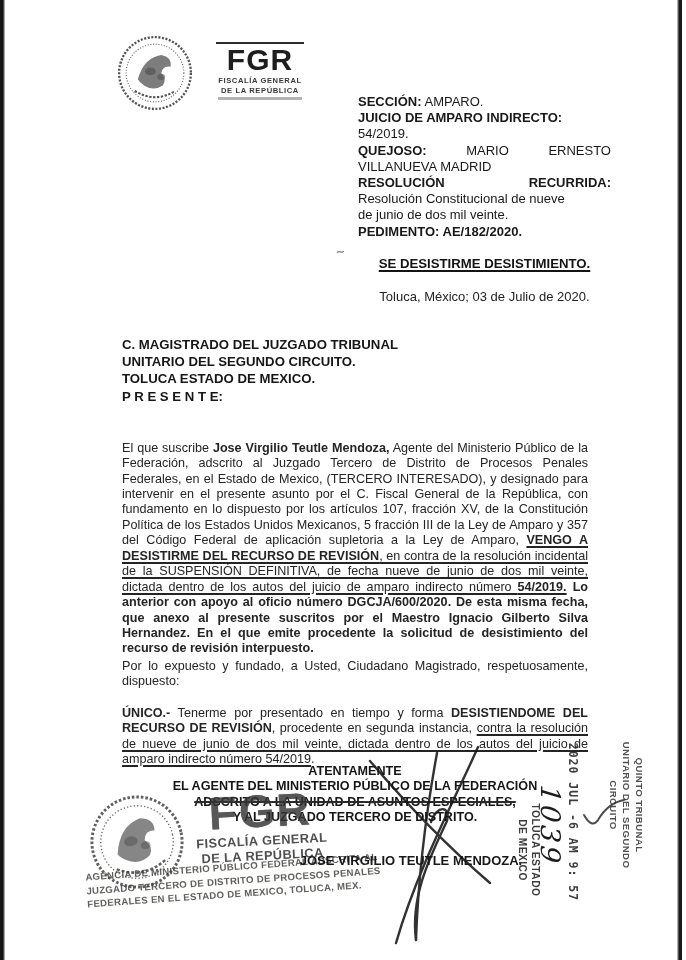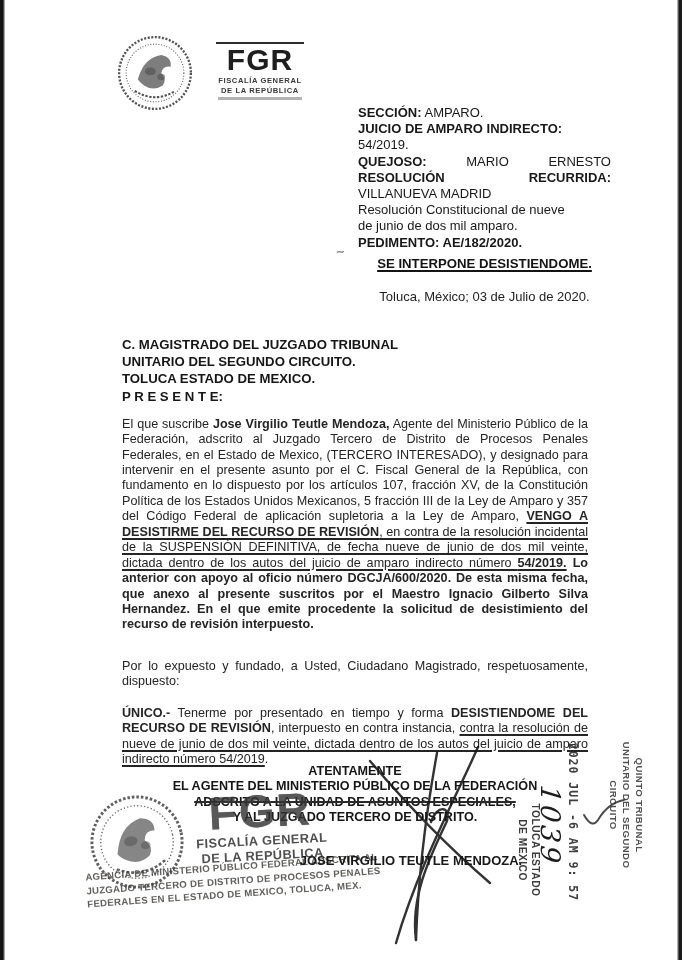--- a/index.html
+++ b/index.html
@@ -23,31 +23,31 @@
 
   
   .seal-top{left:116px;top:34px;width:78px;height:78px;opacity:.88}
   .fgr-top{left:212px;top:42px;width:96px;text-align:center}
   .fgr-rule{height:2px;background:#2d2d2d;margin:0 4px}
   .fgr-acronym{font-size:30px;font-weight:700;letter-spacing:1px;color:#1e1e1e;line-height:32px}
   .fgr-name{font-size:7.6px;font-weight:700;letter-spacing:.6px;color:#3a3a3a;line-height:9.5px}
   .fgr-microline{height:3px;background:#9a9a9a;margin:2px 6px 0 6px;opacity:.75}
 
   
-  .case-header{left:358px;top:105px;width:253px;font-size:13px;line-height:16.2px;color:#181818}
+  .case-header{left:358px;top:94px;width:253px;font-size:13px;line-height:16.2px;color:#181818}
   .ch-line{white-space:nowrap}
   .spread{display:flex;justify-content:space-between}
 
   .subject{left:358px;top:256px;width:253px;text-align:center;font-size:13.2px;color:#141414}
   .pen-tilde{left:336px;top:243px;font-size:15px;color:#666;transform:rotate(-8deg)}
   .dateline{left:358px;top:289px;width:253px;text-align:center;font-size:13px;color:#222}
 
   .addressee{left:122px;top:336px;font-size:13.2px;line-height:17.2px;color:#161616}
 
-  .body-par{left:122px;top:404px;width:466px;font-size:12.6px;line-height:15.45px;text-align:justify;color:#242424}
+  .body-par{left:122px;top:428px;width:466px;font-size:12.6px;line-height:15.45px;text-align:justify;color:#242424}
   .par2{top:646px}
   .par3{top:693px}
 
   .closing{left:130px;top:764px;width:450px;text-align:center;font-size:12.6px;line-height:15.4px;color:#151515;font-weight:700}
   .signer-name{left:282px;top:853px;width:258px;text-align:center;font-size:13px;font-weight:700;color:#181818;z-index:6}
 
   
   .seal-bottom{left:88px;top:793px;width:98px;height:98px;transform:rotate(-12deg);opacity:.82;z-index:3}
   .fgr-stamp{left:186px;top:788px;width:150px;text-align:center;transform:rotate(-3deg);z-index:3}
   .fgr-stamp .acr{font-size:46px;font-weight:700;color:#343434;line-height:46px;letter-spacing:2px;opacity:.82;text-shadow:0 0 1px #777}
@@ -98,46 +98,46 @@
       <span class="b">SECCIÓN:</span>
       <span>AMPARO.</span>
     </div>
     <div class="ch-line b">JUICIO DE AMPARO INDIRECTO:</div>
     <div class="ch-line">54/2019.</div>
     <div class="ch-line spread">
       <span class="b">QUEJOSO:</span>
       <span>MARIO</span>
       <span>ERNESTO</span>
     </div>
+    <div class="ch-line">VILLANUEVA MADRID</div>
     <div class="ch-line spread b">
       <span>RESOLUCIÓN</span>
       <span>RECURRIDA:</span>
     </div>
-    <div class="ch-line">VILLANUEVA MADRID</div>
     <div class="ch-line">Resolución Constitucional de nueve</div>
-    <div class="ch-line">de junio de dos mil amparo.</div>
+    <div class="ch-line">de junio de dos mil veinte.</div>
     <div class="ch-line b">PEDIMENTO: AE/182/2020.</div>
   </div>
 
   <div class="abs pen-tilde">~</div>
-  <div class="abs subject b u">SE INTERPONE DESISTIENDOME.</div>
+  <div class="abs subject b u">SE DESISTIRME DESISTIMIENTO.</div>
   <div class="abs dateline">Toluca, México; 03 de Julio de 2020.</div>
 
   <div class="abs addressee b">
     <div>C. MAGISTRADO DEL JUZGADO TRIBUNAL</div>
     <div>UNITARIO DEL SEGUNDO CIRCUITO.</div>
     <div>TOLUCA ESTADO DE MEXICO.</div>
     <div>P R E S E N T E:</div>
   </div>
 
   <p class="abs body-par"><span>El que suscribe </span><span class="b">Jose Virgilio Teutle Mendoza,</span><span> Agente del Ministerio Público de la Federación, adscrito al Juzgado Tercero de Distrito de Procesos Penales Federales, en el Estado de Mexico, (TERCERO INTERESADO),  y designado para intervenir en el presente asunto por el C. Fiscal General de la República, con fundamento en lo dispuesto por los artículos 107, fracción XV, de la Constitución Política de los Estados Unidos Mexicanos, 5 fracción III de la Ley de Amparo y 357 del Código Federal de aplicación supletoria a la Ley de Amparo, </span><span class="b u">VENGO A DESISTIRME DEL RECURSO DE REVISIÓN</span><span class="u">, en contra de la resolución incidental de la SUSPENSIÓN DEFINITIVA, de fecha nueve de junio de dos mil veinte, dictada dentro de los autos del juicio de amparo indirecto número </span><span class="b u">54/2019.</span><span> </span><span class="b">Lo anterior con apoyo al oficio número DGCJA/600/2020. De esta misma fecha,  que anexo al presente suscritos por el Maestro Ignacio Gilberto Silva Hernandez. En el que emite procedente la solicitud de desistimiento del recurso de revisión interpuesto.</span></p>
 
   <p class="abs body-par par2">Por lo expuesto y fundado, a Usted, Ciudadano Magistrado, respetuosamente, dispuesto:</p>
 
-  <p class="abs body-par par3"><span class="b">ÚNICO.-</span><span> Tenerme por presentado en tiempo y forma </span><span class="b">DESISTIENDOME DEL RECURSO DE REVISIÓN</span><span>, interpuesto en contra instancia, </span><span class="u">contra la resolución de nueve de junio de dos mil veinte, dictada dentro de los autos del juicio de amparo indirecto número 54/2019</span><span>.</span></p>
+  <p class="abs body-par par3"><span class="b">ÚNICO.-</span><span> Tenerme por presentado en tiempo y forma </span><span class="b">DESISTIENDOME DEL RECURSO DE REVISIÓN</span><span>, procedente en segunda instancia, </span><span class="u">contra la resolución de nueve de junio de dos mil veinte, dictada dentro de los autos del juicio de amparo indirecto número 54/2019</span><span>.</span></p>
 
   <div class="abs signer-name">JOSE VIRGILIO TEUTLE MENDOZA.</div>
   <div class="abs closing">
     <div>ATENTAMENTE</div>
     <div>EL AGENTE DEL MINISTERIO PÚBLICO DE LA FEDERACIÓN</div>
     <div class="struck">ADSCRITO A LA UNIDAD DE ASUNTOS ESPECIALES,</div>
     <div>Y AL JUZGADO TERCERO DE DISTRITO.</div>
   </div>
 
   <svg class="abs seal-bottom" viewBox="0 0 100 100">

